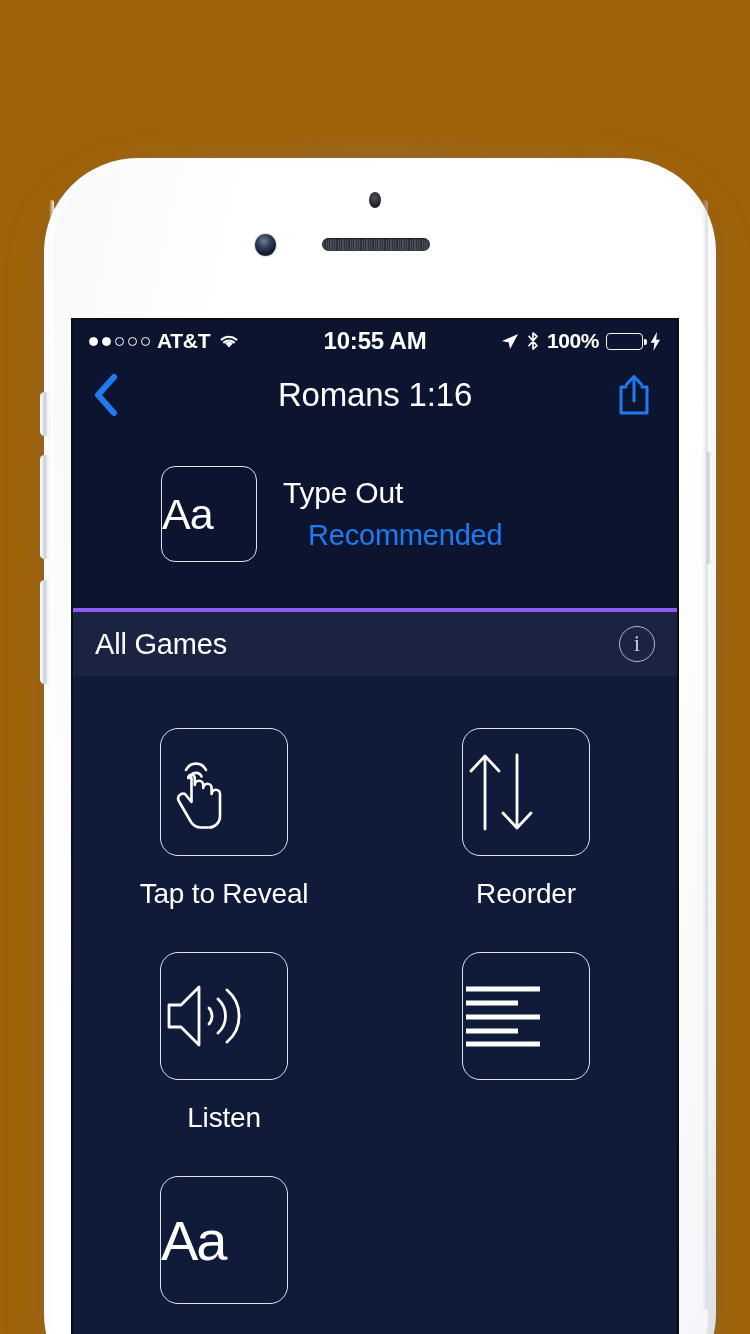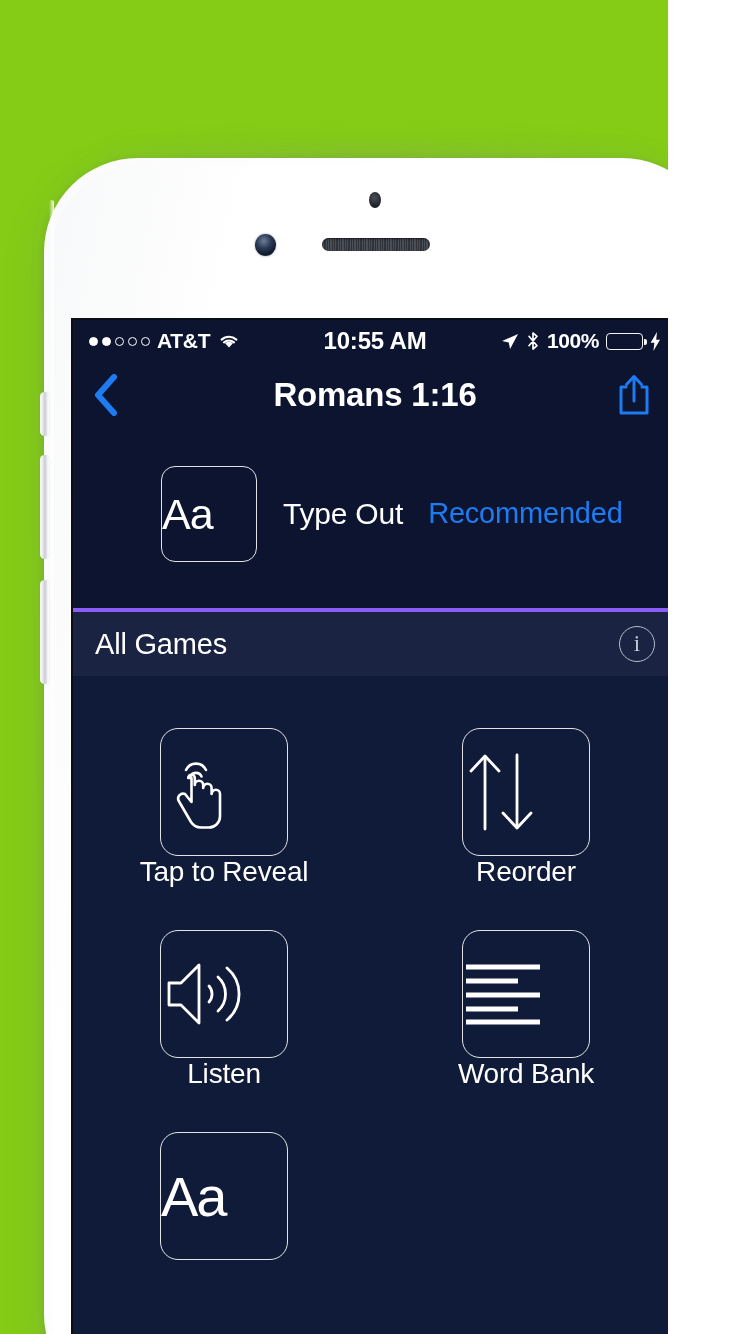--- a/index.html
+++ b/index.html
@@ -4,22 +4,22 @@
 <style>
   * { box-sizing: border-box; margin: 0; padding: 0; }
   html, body {
     width: 750px; height: 1334px;
     background: #ffffff;
     font-family: "Liberation Sans", sans-serif;
     overflow: hidden;
   }
   .scene {
     position: relative;
-    width: 668px; height: 1334px;
-    background: #84cc16;
+    width: 750px; height: 1334px;
+    background: #a16207;
     overflow: hidden;
   }
 
   
   .phone-shadow {
     position: absolute;
     left: 48px; top: 150px;
     width: 660px; height: 1260px;
     border-radius: 100px;
     background: radial-gradient(ellipse at 50% 20%, rgba(130,140,155,0.28), rgba(150,158,170,0.05) 62%, rgba(255,255,255,0) 78%);
@@ -155,42 +155,41 @@
     padding: 0 20px;
   }
   .nav-back {
     flex: 0 0 auto; width: 46px; height: 46px;
     display: flex; align-items: center;
   }
   .nav-title {
     position: absolute; left: 0; right: 0; text-align: center;
     color: #ffffff; font-size: 33px; letter-spacing: -0.2px;
     pointer-events: none;
-    font-weight: bold;
   }
   .nav-share { margin-left: auto; flex: 0 0 auto; width: 46px; height: 46px; display: flex; align-items: center; justify-content: center; }
 
   
   .recommended {
     background: #0c1430;
     padding: 22px 20px 30px 20px;
     display: flex;
     align-items: center;
     gap: 26px;
     height: 180px;
   }
   .tile-sq {
     border: 1.6px solid rgba(255,255,255,0.88);
     border-radius: 14px;
     display: flex; align-items: center; justify-content: flex-start;
     background: transparent;
   }
   .rec-tile { width: 96px; height: 96px; margin-left: 68px; }
   .rec-aa { color: #ffffff; font-size: 43px; letter-spacing: -1px; font-weight: 300; }
-  .rec-text { display: flex; flex-direction: row; }
+  .rec-text { display: flex; flex-direction: column; gap: 9px; }
   .rec-title { color: #ffffff; font-size: 30px; letter-spacing: -0.2px; }
   .rec-sub { color: #1e7bf0; font-size: 29px; letter-spacing: -0.2px; margin-left: 25px; }
 
   
   .section-header {
     height: 68px;
     background: #1b2342;
     display: flex; align-items: center;
     padding: 0 22px;
     border-top: 4px solid #8b5cf6;
@@ -211,21 +210,21 @@
     padding: 52px 0 0 0;
     height: 660px;
   }
   .grid {
     display: grid;
     grid-template-columns: 1fr 1fr;
     row-gap: 42px;
   }
   .game-cell {
     display: flex; flex-direction: column;
-    align-items: center; 
+    align-items: center; gap: 22px;
   }
   .game-tile { width: 128px; height: 128px; border-radius: 18px; }
   .game-label { color: #ffffff; font-size: 28px; letter-spacing: -0.2px; }
   .game-aa { color: #ffffff; font-size: 56px; font-weight: 300; letter-spacing: -2px; }
   svg { display: block; }
 </style>
 </head>
 <body>
 
 <div class="scene">
@@ -367,21 +366,20 @@
         <div class="game-cell">
           <div class="tile-sq game-tile">
             <svg width="80" height="64" viewBox="0 0 80 64">
               <path d="M3 5 L77 5" stroke="#fff" stroke-width="5" stroke-linecap="butt"></path>
               <path d="M3 19 L55 19" stroke="#fff" stroke-width="5" stroke-linecap="butt"></path>
               <path d="M3 33 L77 33" stroke="#fff" stroke-width="5" stroke-linecap="butt"></path>
               <path d="M3 47 L55 47" stroke="#fff" stroke-width="5" stroke-linecap="butt"></path>
               <path d="M3 60 L77 60" stroke="#fff" stroke-width="5" stroke-linecap="butt"></path>
             </svg>
           </div>
-          <div class="game-label">Word Bank</div>
         </div>
 
         <div class="game-cell">
           <div class="tile-sq game-tile">
             <span class="game-aa">Aa</span>
           </div>
           <div class="game-label"></div>
         </div>
 
       </div>

